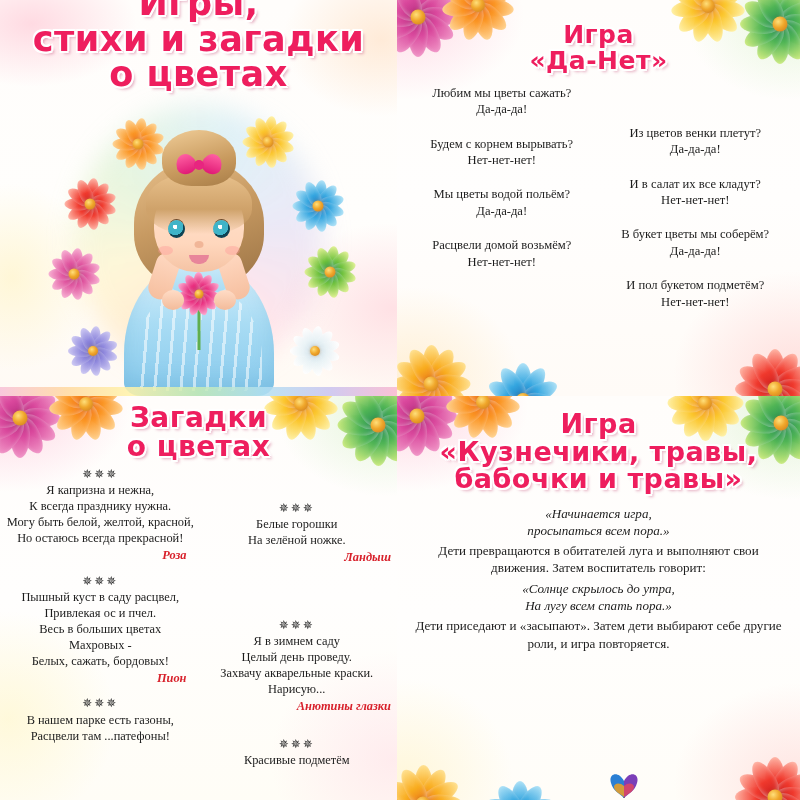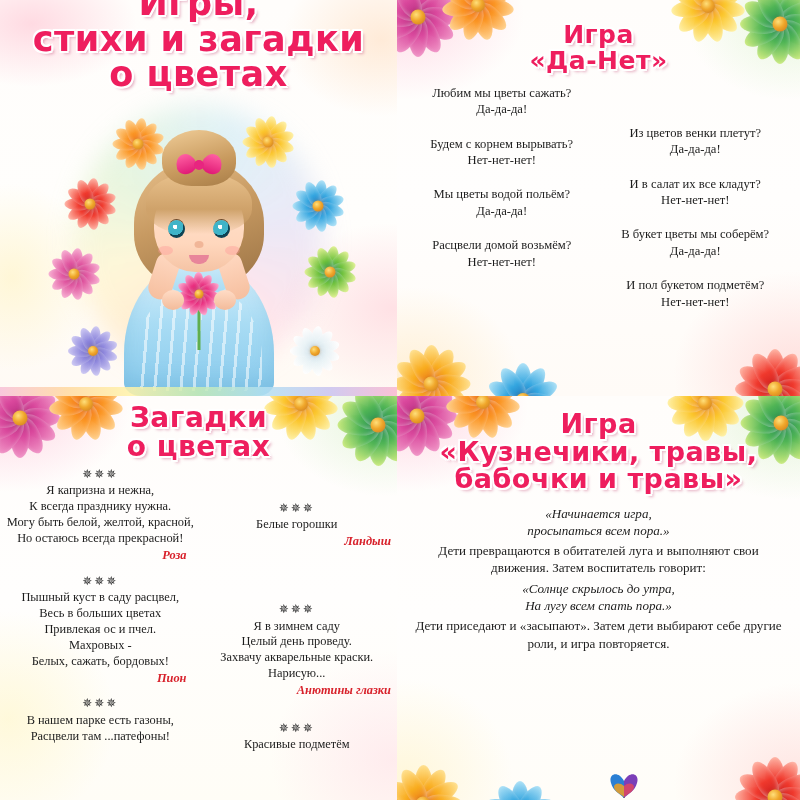--- a/index.html
+++ b/index.html
@@ -628,39 +628,40 @@
           <div class="line">Я капризна и нежна,</div>
           <div class="line">К всегда празднику нужна.</div>
           <div class="line">Могу быть белой, желтой, красной,</div>
           <div class="line">Но остаюсь всегда прекрасной!</div>
           <div class="answer">Роза</div>
         </div>
 
         <div class="riddle">
           <div class="stars">✵✵✵</div>
           <div class="line">Пышный куст в саду расцвел,</div>
+          <div class="line">Привлекая ос и пчел.</div>
           <div class="line">Весь в больших цветах</div>
-          <div class="line">Привлекая ос и пчел.</div>
           <div class="line">Махровых -</div>
           <div class="line">Белых, сажать, бордовых!</div>
           <div class="answer">Пион</div>
         </div>
 
         <div class="riddle">
           <div class="stars">✵✵✵</div>
           <div class="line">В нашем парке есть газоны,</div>
           <div class="line">Расцвели там ...патефоны!</div>
         </div>
 
       </div>
       <div class="col-r">
 
         <div class="riddle">
           <div class="stars">✵✵✵</div>
           <div class="line">Белые горошки</div>
+          <div class="line">На зелёной ножке.</div>
           <div class="answer">Ландыш</div>
         </div>
 
         <div class="riddle" style="margin-top:52px;">
           <div class="stars">✵✵✵</div>
           <div class="line">Я в зимнем саду</div>
           <div class="line">Целый день проведу.</div>
           <div class="line">Захвачу акварельные краски.</div>
           <div class="line">Нарисую...</div>
           <div class="answer">Анютины глазки</div>

